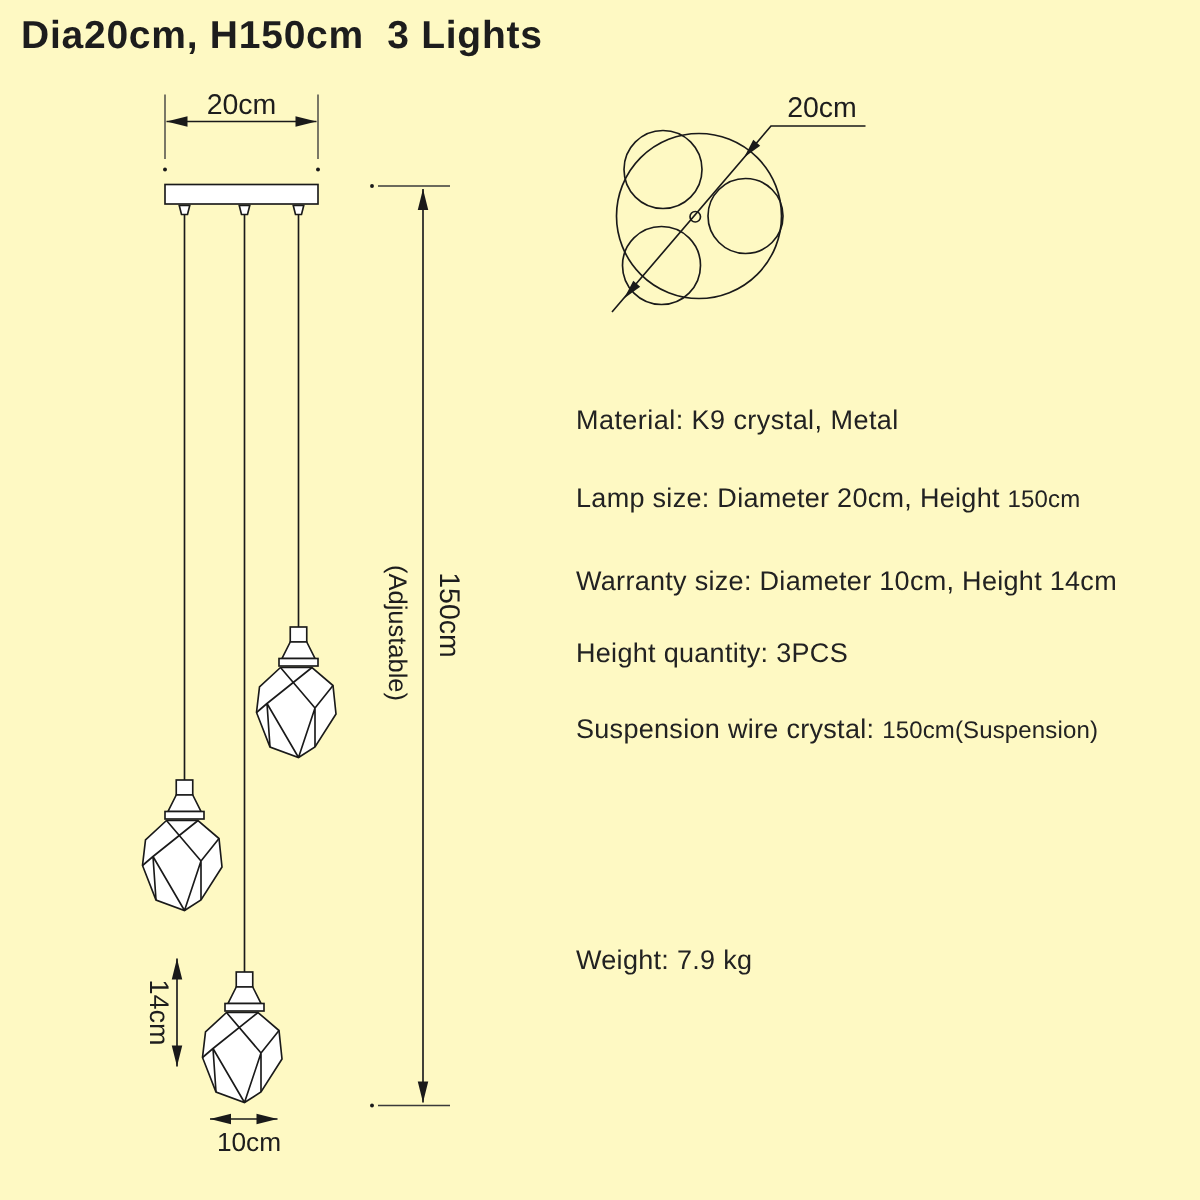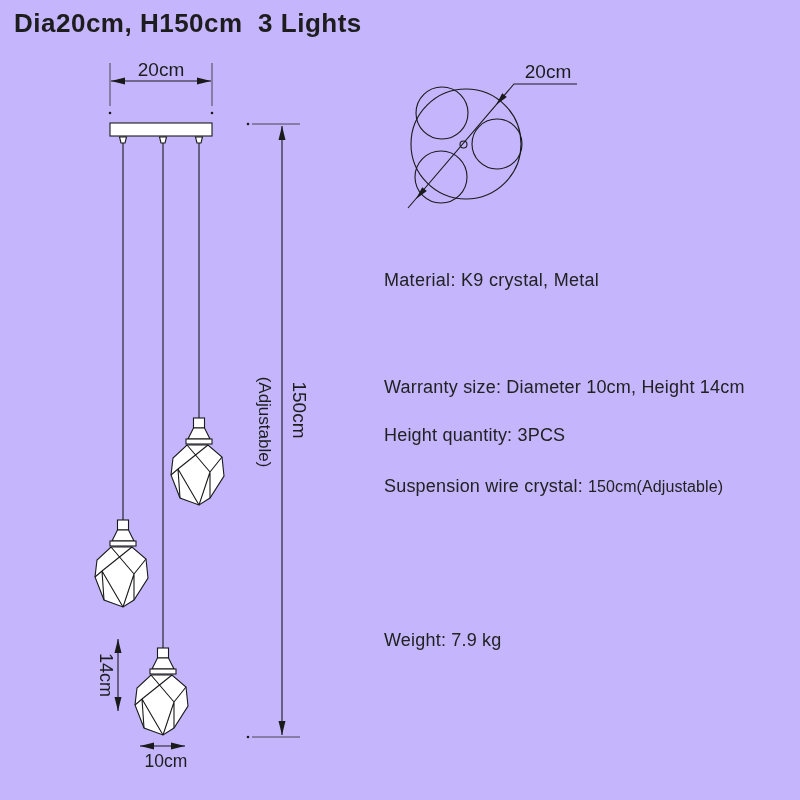--- a/index.html
+++ b/index.html
@@ -1,17 +1,17 @@
 <!DOCTYPE html>
 <html><head>
 <meta charset="utf-8">
 <style>
   html,body{margin:0;padding:0;background:#ffffff;}
   .canvas{
-    position:relative;width:800px;height:800px;background:#c4b5fd;overflow:hidden;
+    position:relative;width:800px;height:800px;background:#fef9c3;overflow:hidden;
     font-family:"Liberation Sans",sans-serif;color:#1d1d1d;
   }
   .title{
     position:absolute;left:14px;top:8px;font-size:26px;font-weight:bold;
     letter-spacing:0.5px;white-space:pre;color:#1d1d1d;
   }
   .drawing{position:absolute;left:0;top:0;}
   .specs{position:absolute;left:0;top:0;width:800px;height:800px;}
   .spec-row{
     position:absolute;left:384px;font-size:18px;color:#222;white-space:pre;
@@ -105,19 +105,20 @@
       <circle class="ln" cx="463.5" cy="144.5" r="3.5"></circle>
       <path class="ln" d="M408 208 L514 84 H577"></path>
       <polygon class="arr" points="496,105 506.8,97.1 502.2,93.2"></polygon>
       <polygon class="arr" points="416,199 426.8,191.1 422.2,187.2"></polygon>
       <text class="dimtext" x="548" y="78" font-size="19" text-anchor="middle">20cm</text>
     </g>
   </svg>
 
   <div class="specs">
     <div class="spec-row heavy" style="top:270px"><span>Material: K9 crystal, Metal</span><span class="alt"></span></div>
+    <div class="spec-row" style="top:322px"><span>Lamp size: Diameter 20cm, Height </span><span class="alt">150cm</span></div>
     <div class="spec-row" style="top:377px"><span>Warranty size: Diameter 10cm, Height 14cm</span><span class="alt"></span></div>
     <div class="spec-row" style="top:425px"><span>Height quantity: 3PCS</span><span class="alt"></span></div>
-    <div class="spec-row" style="top:476px"><span>Suspension wire crystal: </span><span class="alt">150cm(Adjustable)</span></div>
+    <div class="spec-row" style="top:476px"><span>Suspension wire crystal: </span><span class="alt">150cm(Suspension)</span></div>
     <div class="spec-row" style="top:630px"><span>Weight: 7.9 kg</span><span class="alt"></span></div>
   </div>
 
 </div>
 
 </body></html>

